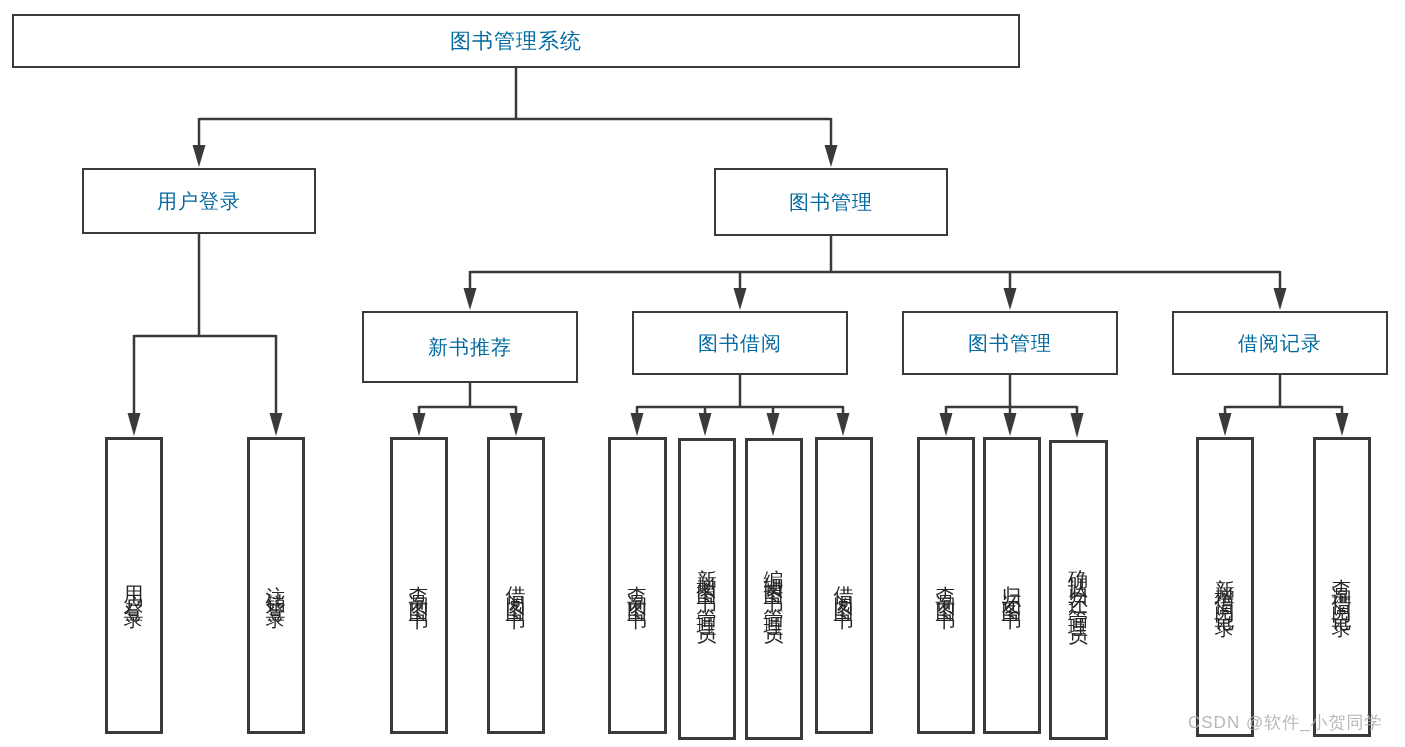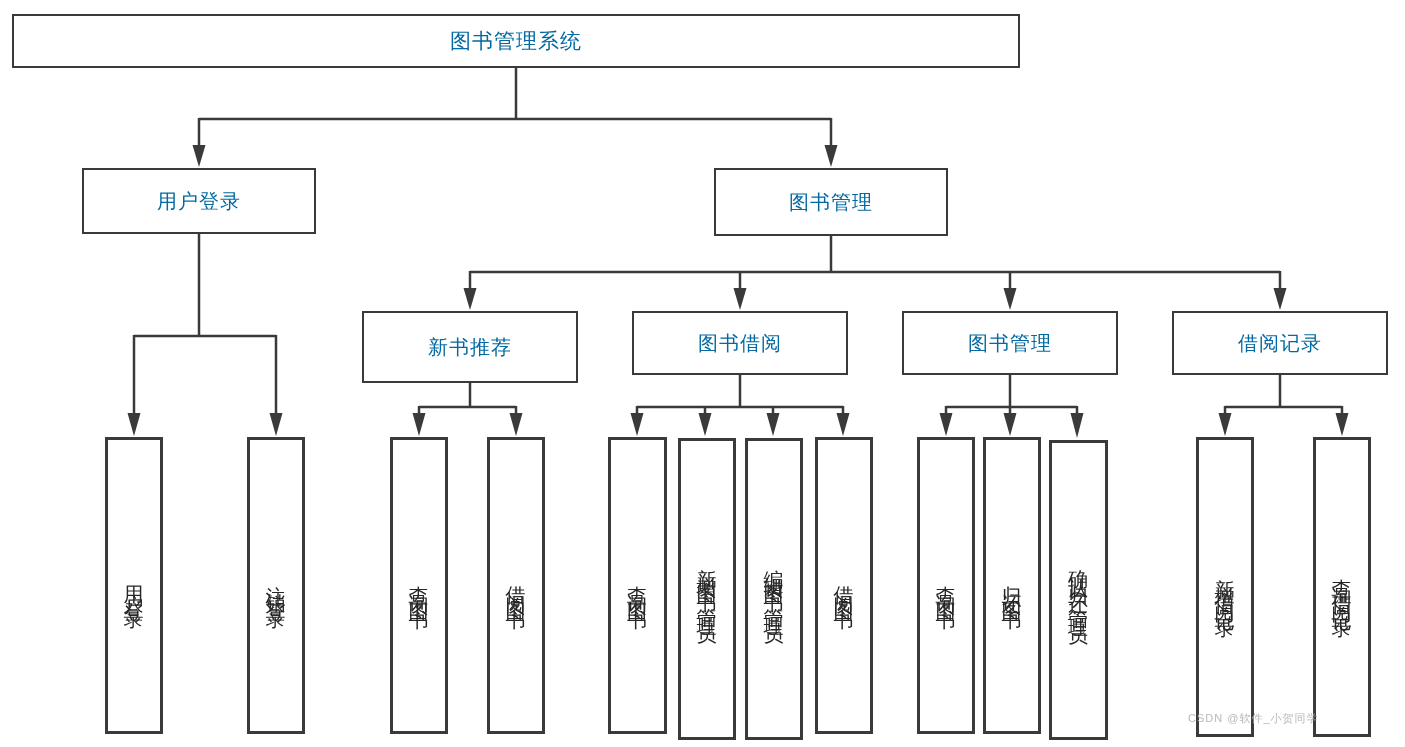--- a/index.html
+++ b/index.html
@@ -46,21 +46,21 @@
     font-size: 20px;
     letter-spacing: 8px;
     color: #262626;
     line-height: 1;
     white-space: nowrap;
   }
   #watermark {
     position: absolute;
     left: 1188px;
     top: 711px;
-    font-size: 11px;
+    font-size: 17px;
     color: #b0b0b0;
     letter-spacing: 1px;
     white-space: nowrap;
     z-index: 5;
     opacity: 0.9;
   }
 </style>
 </head>
 <body>
 

